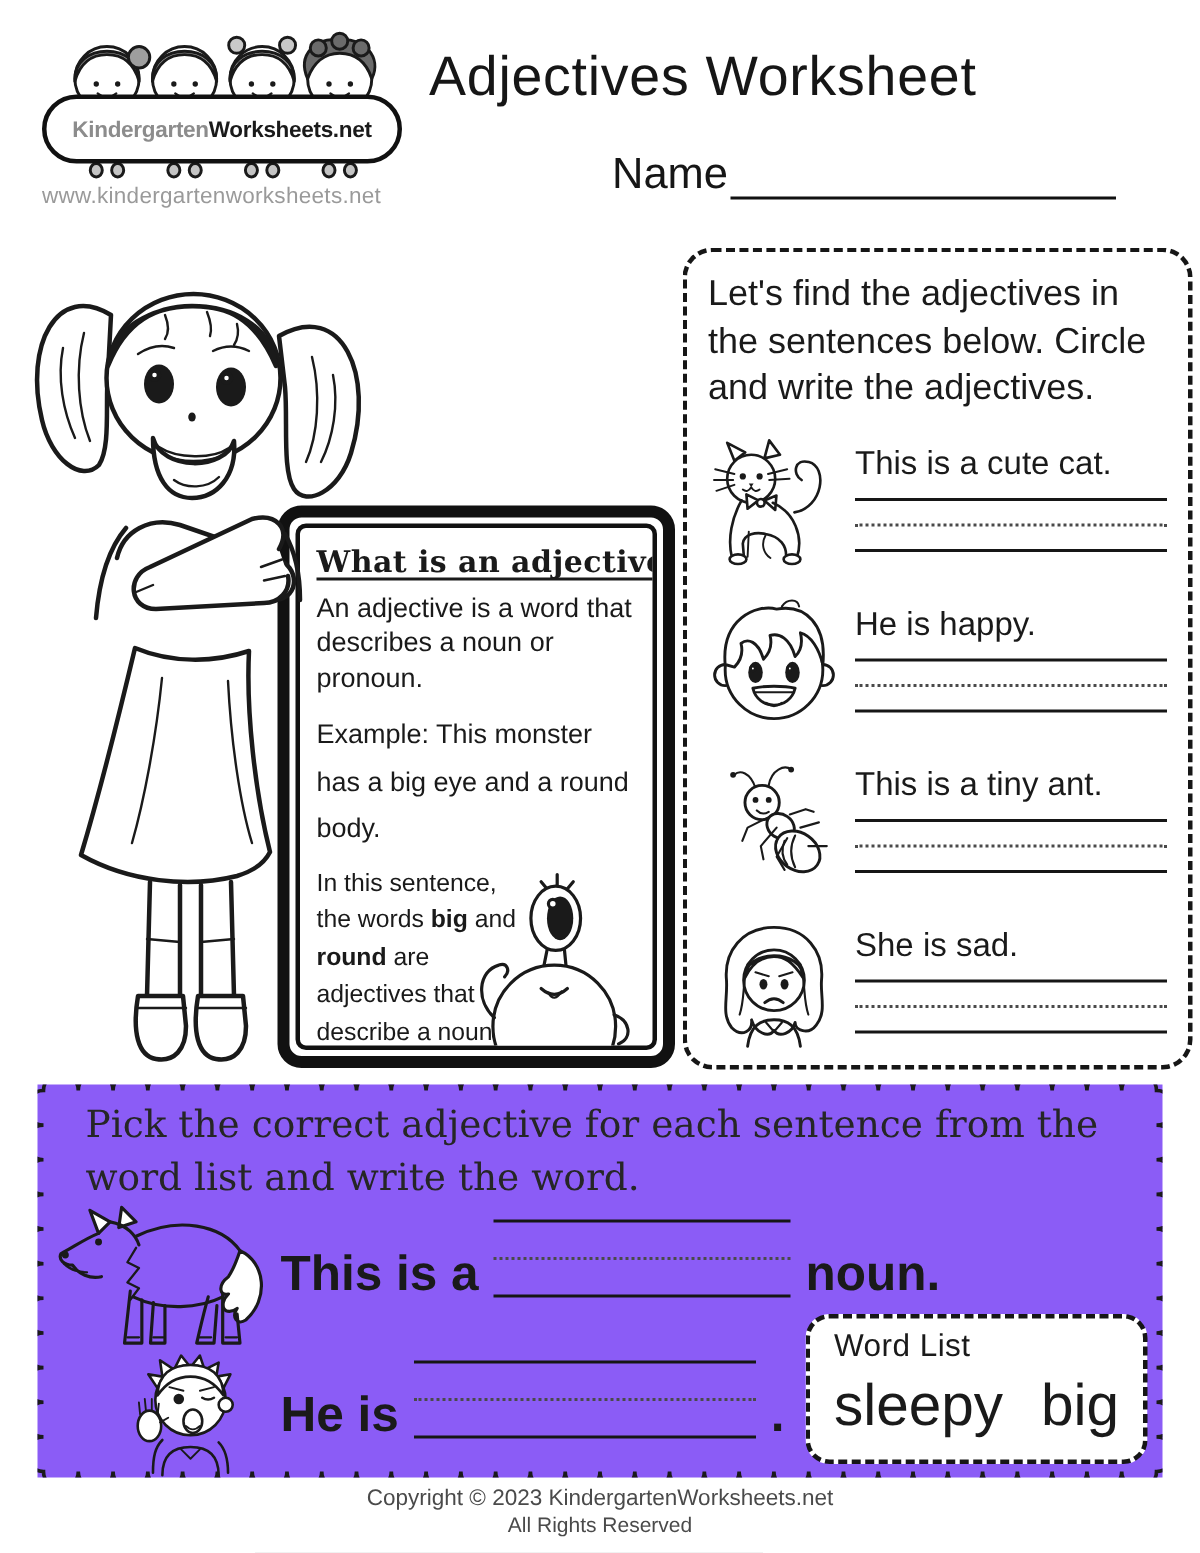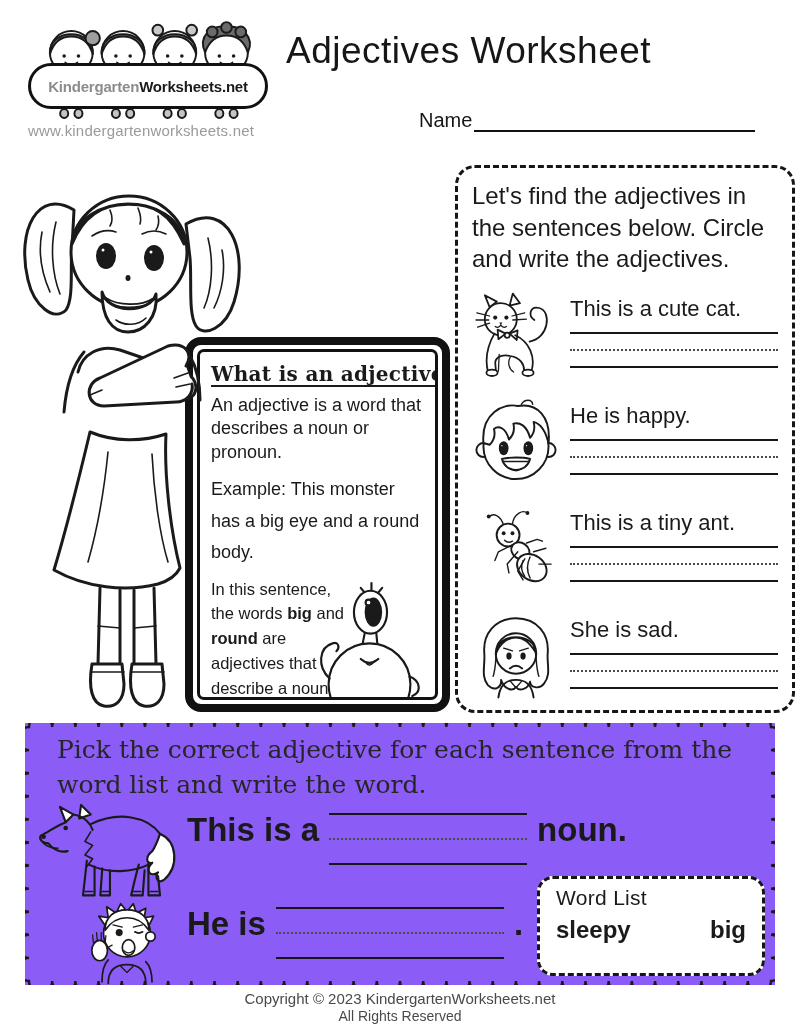--- a/index.html
+++ b/index.html
@@ -14,22 +14,22 @@
           border-radius:24px;display:flex;align-items:center;justify-content:center;
           font-weight:bold;font-size:15px;letter-spacing:-.2px;white-space:nowrap}
   .banner .lt{color:#8c8c8c}
   .banner .ld{color:#1a1a1a}
   .feet{display:block;width:214px;height:13px;margin:-2px auto 2px auto}
   .url{font-size:15px;color:#9a9a9a;text-align:left;letter-spacing:.2px}
 
   
   .title{position:absolute;left:286px;top:30px;width:500px;font-size:37px;font-weight:400;
          letter-spacing:.5px;color:#161616}
-  .name-row{position:absolute;left:419px;top:100px;width:336px;display:flex;align-items:flex-end;
-            font-size:20px;color:#161616}
+  .name-row{position:absolute;left:408px;top:100px;width:336px;display:flex;align-items:flex-end;
+            font-size:29px;color:#161616}
   .name-line{flex:1;height:32px;border-bottom:2.5px solid #111;margin-left:2px}
 
   
   svg.line *{fill:none;stroke:#1a1a1a;stroke-width:2.2;stroke-linecap:round;stroke-linejoin:round}
   svg.line .fw{fill:#fff}
   svg.line .fk{fill:#1a1a1a;stroke:none}
   svg.line .fg1{fill:#9e9e9e}
   svg.line .fg2{fill:#c9c9c9}
   svg.line .fg3{fill:#6b6b6b}
   svg.line .fg4{fill:#c4c4c4}
@@ -71,32 +71,32 @@
   .guides.lg .l3{top:50px;border-top:2.5px solid #161616}
   .guides.lg .l1{border-top:2.5px solid #161616}
 
   
   .fill{position:absolute;left:25px;top:723px;width:750px;height:262px;background:#8b5cf6}
   .scallop{position:absolute;inset:0;width:100%;height:100%}
   .finst{position:absolute;left:32px;top:10px;width:700px;font-family:"DejaVu Serif",serif;
          font-size:25px;line-height:1.38;color:#262626}
   .wolf{position:absolute;left:10px;top:80px;width:148px;height:102px}
   .sboy{position:absolute;left:54px;top:176px;width:96px;height:86px}
-  .frow{position:absolute;display:flex;align-items:flex-start}
+  .frow{position:absolute;display:flex;align-items:flex-end}
   .frow .ftext{font-size:33px;font-weight:bold;line-height:1.05;white-space:nowrap}
   .frow .guides{margin:0 10px 2px 10px}
   .r1{left:162px;top:90px}
   .r1 .guides{width:198px}
   .r2{left:162px;top:184px}
   .r2 .guides{width:228px}
   .wordlist{position:absolute;left:512px;top:153px;width:228px;height:100px;
             border:3.5px dashed #161616;border-radius:16px;padding:7px 16px 6px 16px;background:#fff}
   .wl-label{font-size:21px;letter-spacing:.3px}
   .wl-words{display:flex;justify-content:space-between;align-items:flex-end;margin-top:6px;
-            font-size:24px;font-weight:bold}
+            font-size:39px;font-weight:normal}
 
   
   .foot{position:absolute;left:0;right:0;top:990px;text-align:center;color:#4a4a4a}
   .foot .c1{font-size:15px}
   .foot .c2{font-size:14px;margin-top:1px}
 </style>
 </head>
 <body>
 
 <div class="page">

